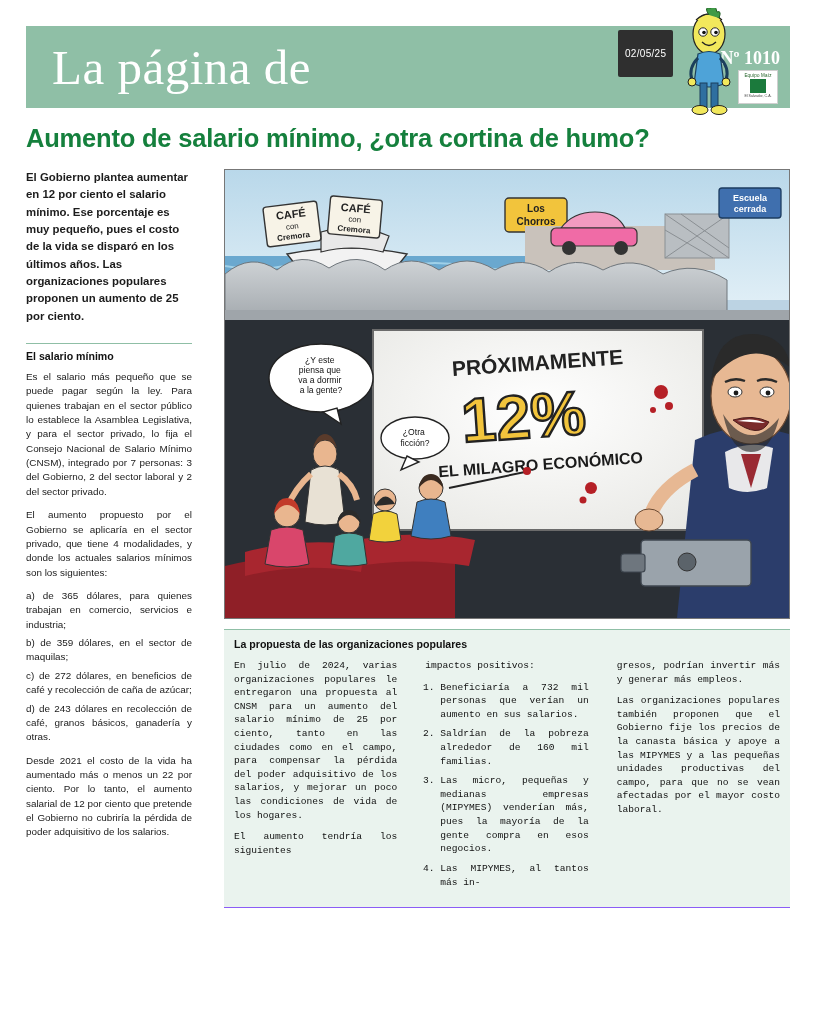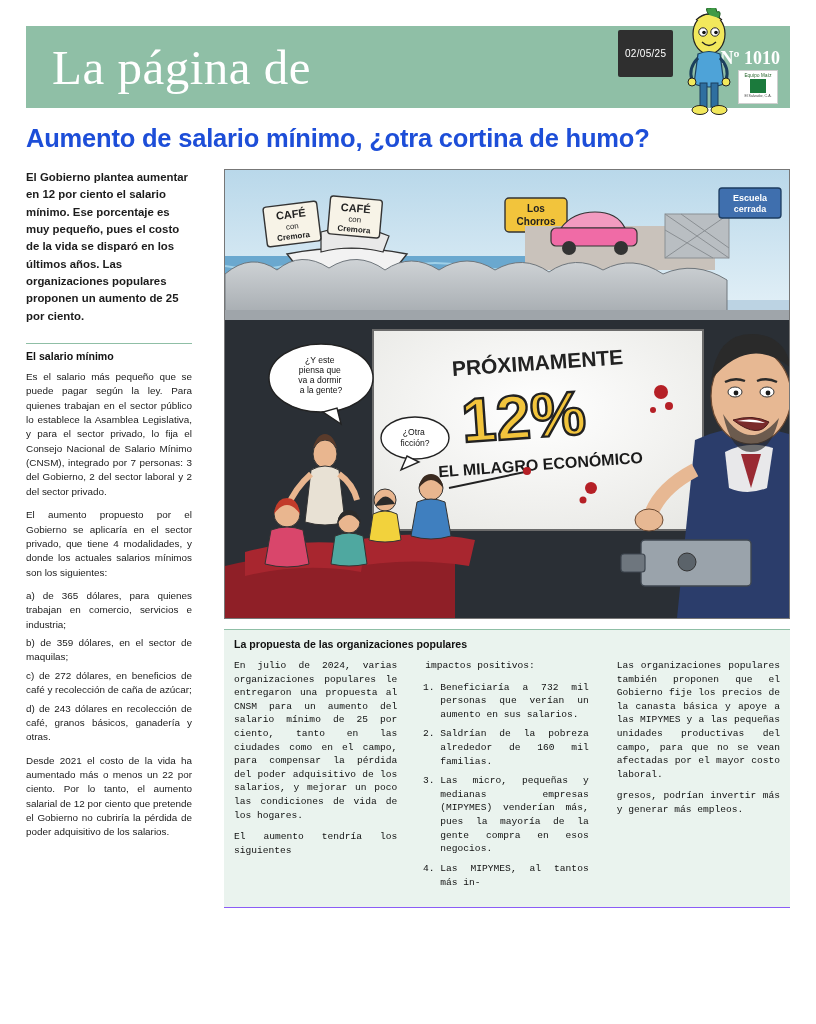--- a/index.html
+++ b/index.html
@@ -71,21 +71,21 @@
   }
   .logo-box .lg-top { font-size: 4.5px; color:#1b5e20; padding-top:2px; letter-spacing:.2px;}
   .logo-box .lg-sq { width: 16px; height: 14px; margin: 1px auto; background: #1b7a3c; }
   .logo-box .lg-bot { font-size: 3.6px; color: #444; }
 
   
   .headline {
     margin: 16px 26px 16px 26px;
     font-size: 25.5px;
     font-weight: bold;
-    color: #1d4ed8;
+    color: #15803d;
     letter-spacing: -0.2px;
   }
 
   
   .content { position: relative; margin: 12px 26px 0 26px; }
   .col-left { position: absolute; left: 0; top: 0; width: 166px; }
   .intro {
     font-size: 11.4px;
     line-height: 1.52;
     font-weight: bold;
@@ -396,22 +396,22 @@
         <div class="prop-col">
           <p>impactos positivos:</p>
           <ol>
             <li>Beneficiaría a 732 mil personas que verían un aumento en sus salarios.</li>
             <li>Saldrían de la pobreza alrededor de 160 mil familias.</li>
             <li>Las micro, pequeñas y medianas empresas (MIPYMES) venderían más, pues la mayoría de la gente compra en esos negocios.</li>
             <li>Las MIPYMES, al tantos más in-</li>
           </ol>
         </div>
         <div class="prop-col">
+          <p>gresos, podrían invertir más y generar más empleos.</p>
           <p>Las organizaciones populares también proponen que el Gobierno fije los precios de la canasta básica y apoye a las MIPYMES y a las pequeñas unidades productivas del campo, para que no se vean afectadas por el mayor costo laboral.</p>
-          <p>gresos, podrían invertir más y generar más empleos.</p>
         </div>
       </div>
     </div>
 
     <div class="pullquote">La propuesta de aumento que hace el Gobierno no tiene fundamento económico ni técnico, pues no responde a las realidades del alto costo de la vida. ¿Será otra jugada política de “gato panza arriba” ante tantos escándalos y señalamientos?</div>
 
   </div>
 </div>
 
 </body></html>

